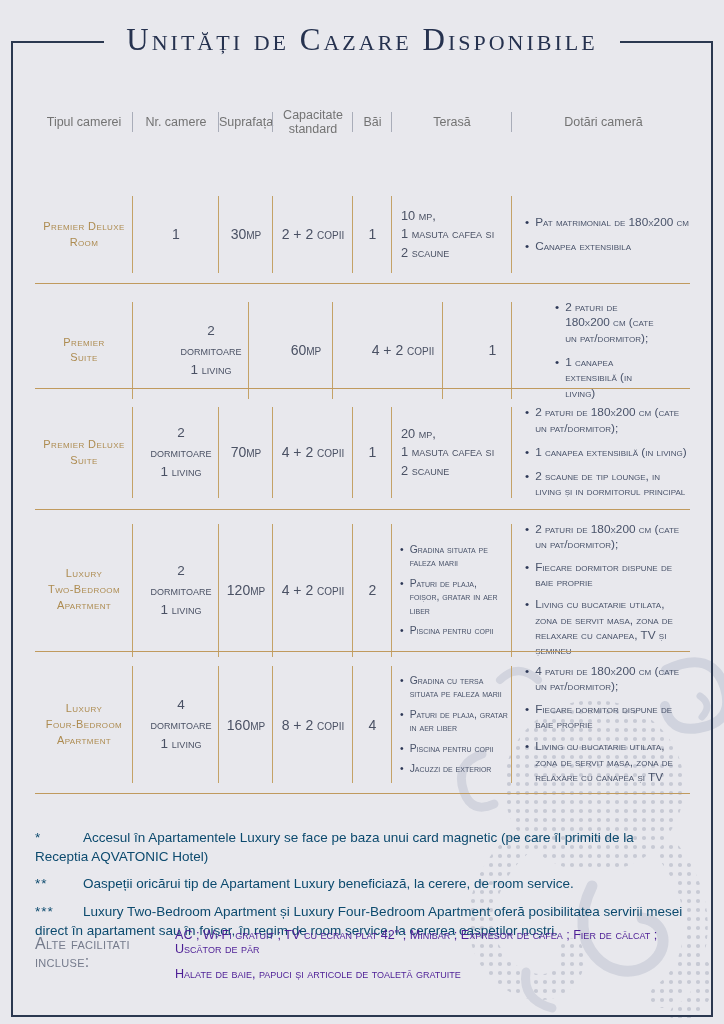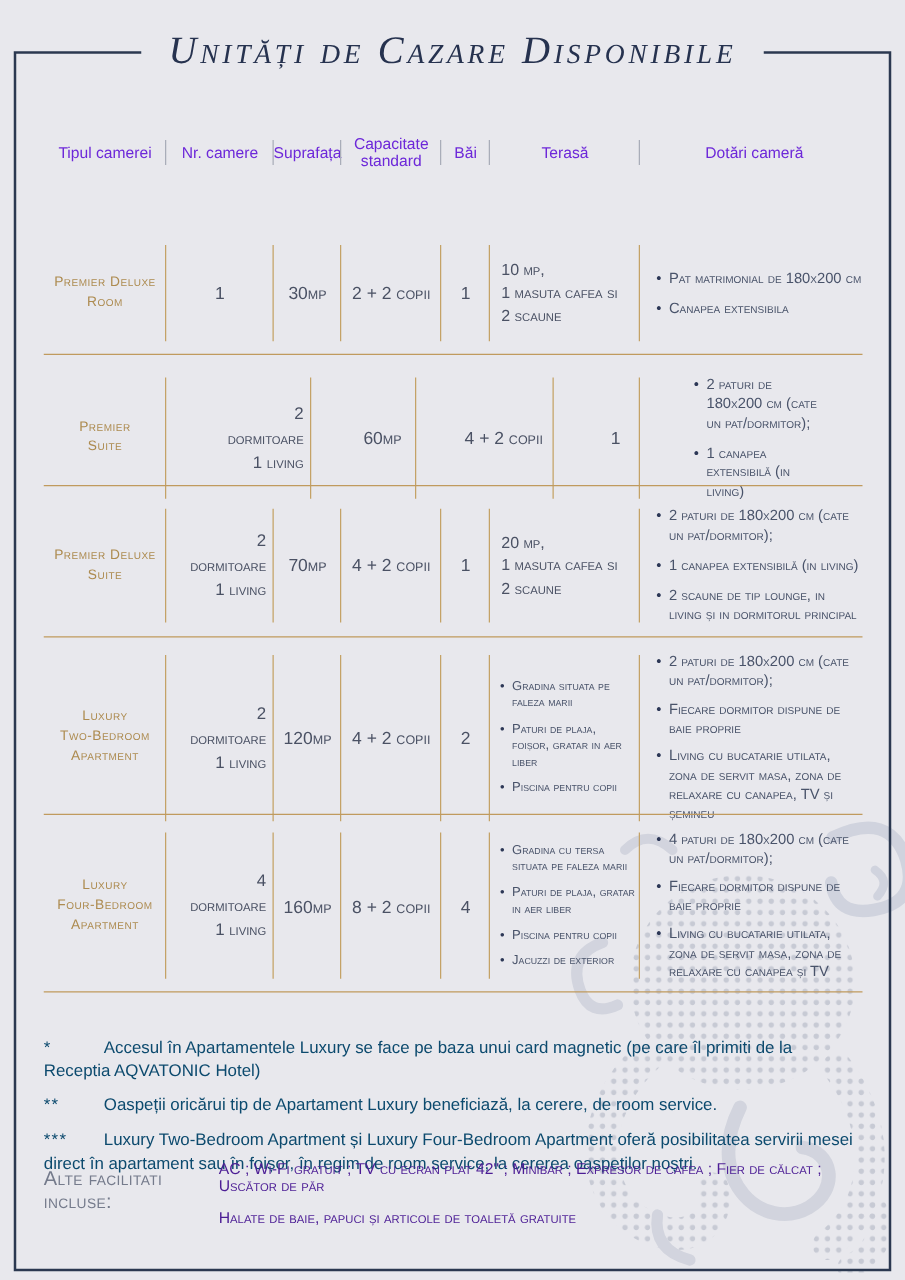--- a/index.html
+++ b/index.html
@@ -13,44 +13,44 @@
   
   .frame{
     position:absolute; left:11px; top:41px; width:698px; height:972px;
     border:2px solid #2b3850; z-index:3; pointer-events:none;
   }
   
   .title-wrap{position:absolute; top:22px; left:0; width:100%; text-align:center; z-index:4;}
   .title-wrap .t{
     display:inline-block; background:#e8e8ed; padding:0 22px;
     font-family:"Liberation Serif", serif; font-variant:small-caps;
-    font-size:31px; letter-spacing:3px; color:#26324f; line-height:1.15;font-style:italic;
+    font-size:31px; letter-spacing:3px; color:#26324f; line-height:1.15;
   }
   
   .content{position:absolute; inset:0; z-index:2;}
   
   .grid7{
     display:grid; grid-template-columns:98px 86px 54px 80px 39px 120px 183px;
   }
   .header-row{position:absolute; top:100px; left:35px; width:660px; min-height:44px;
-    color:#6d28d9; font-size:12.5px;}
+    color:#737373; font-size:12.5px;}
   .h-cell{position:relative; display:flex; align-items:center; justify-content:center;
     text-align:center; padding:4px 6px; line-height:1.15;}
   .h-cell:not(:last-child)::after{
     content:""; position:absolute; right:0; top:50%; transform:translateY(-50%);
     width:1px; height:20px; background:#a9adb9;}
   
   .row{position:absolute; left:35px; width:660px; font-variant:small-caps;}
   .c{position:relative; display:flex; flex-direction:column; align-items:center;
      justify-content:center; height:100%; padding:6px 6px; text-align:center;
      font-size:13.5px; line-height:1.45; box-sizing:border-box;}
   .c:not(.last)::after{
     content:""; position:absolute; right:0; top:8px; bottom:8px; width:1px; background:#c4a267;}
   .c.name{color:#ad8b50; letter-spacing:.4px; font-size:11px;}
-  .c.rooms{align-items:flex-start; text-align:right; padding-left:16px; white-space:pre-line;}
+  .c.rooms{align-items:flex-start; text-align:center; padding-left:16px; white-space:pre-line;}
   .c.num{font-size:14px;}
   .c.terasa-text{align-items:flex-start; text-align:left; padding-left:9px;
      white-space:pre-line; font-size:12.8px;}
   .c.terasa-list{align-items:flex-start; text-align:left; padding:6px 4px 6px 8px;
      font-size:10.4px; line-height:1.3;}
   .c.dotari{align-items:flex-start; text-align:left; padding-left:13px;
      font-size:11.8px; line-height:1.3;}
   .b-list{display:flex; flex-direction:column; gap:9px; width:100%;}
   .b-item{display:flex;}
   .b-dot{color:#2c3756; margin-right:6px; line-height:1.3;}

